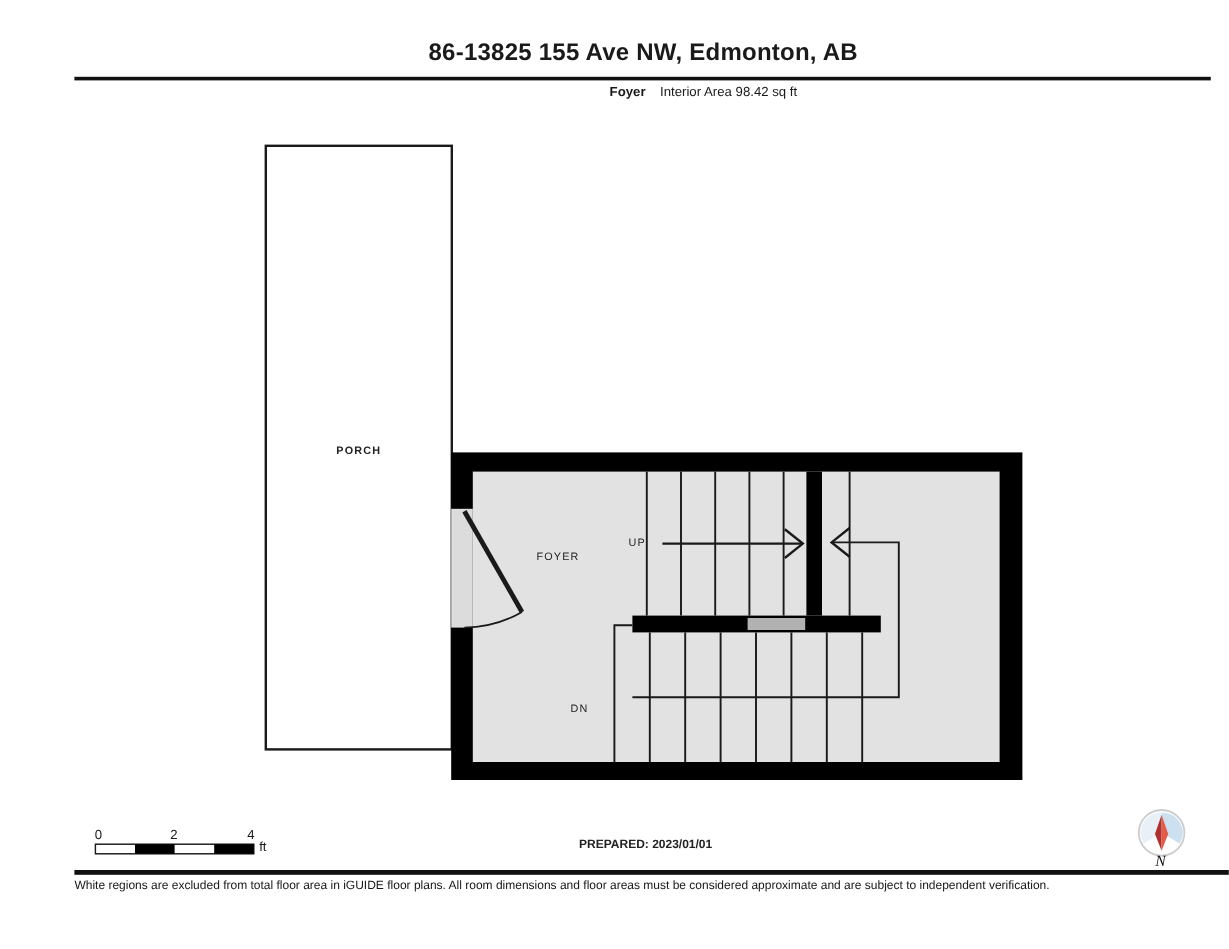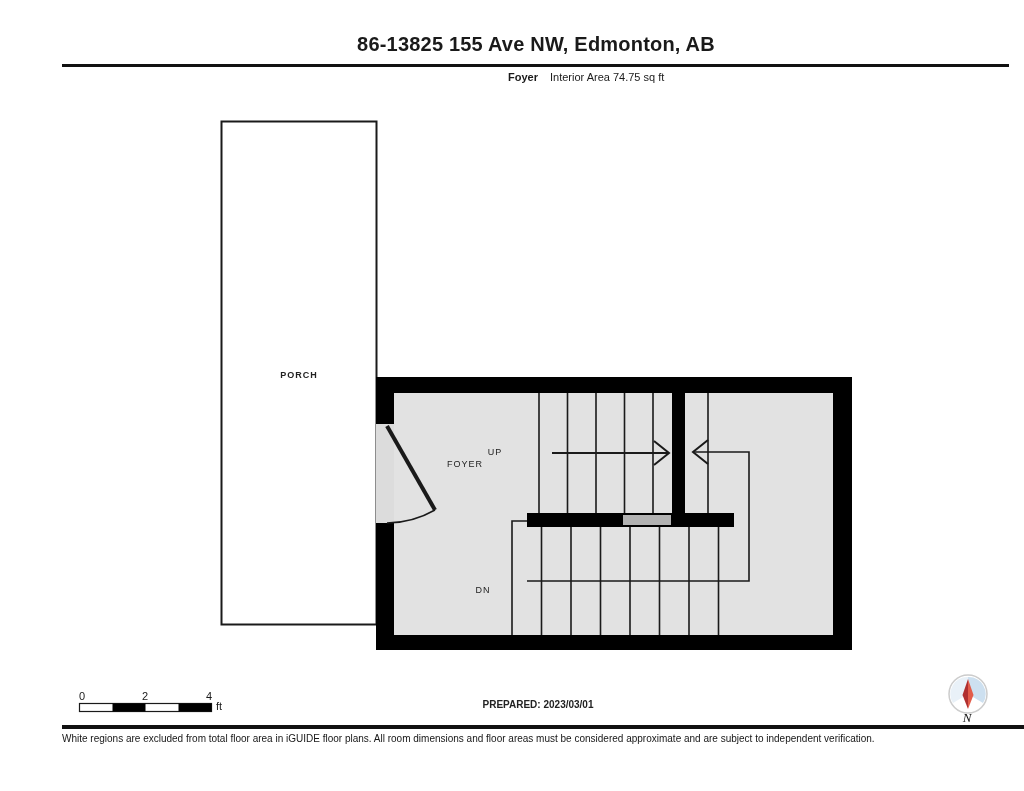--- a/index.html
+++ b/index.html
@@ -52,21 +52,21 @@
 </style>
 </head>
 <body>
 
 <div id="page">
 
   <div class="abs page-title">86-13825 155 Ave NW, Edmonton, AB</div>
   <div class="abs rule header-rule"></div>
   <div class="abs subtitle">
     <span class="room">Foyer</span>
-    <span class="area">Interior Area 74.75 sq ft</span>
+    <span class="area">Interior Area 98.42 sq ft</span>
   </div>
 
   <svg width="1024" height="791" viewBox="0 0 1024 791">
 
     <rect x="197.5" y="121.5" width="155" height="503" fill="#ffffff" stroke-width="2" stroke="#1a1a1a"></rect>
 
     <rect x="352" y="377" width="476" height="273" fill="#000000"></rect>
 
     <rect x="370" y="393" width="439" height="242" fill="#e2e2e2"></rect>
 
@@ -119,26 +119,26 @@
       <circle cx="944" cy="694" r="19" fill="#ffffff" stroke-width="1.5" stroke="#cccccc"></circle>
       <path d="M 944 677 A 17 17 0 0 1 959 703 L 944 694 Z" fill="#cde0f0"></path>
       <path d="M 944 677 A 17 17 0 0 0 929 703 L 944 694 Z" fill="#e9f1f8"></path>
       <polygon points="944,679 944,709 938.5,695" fill="#b03030"></polygon>
       <polygon points="944,679 949.5,695 944,709" fill="#e25c4a"></polygon>
     </g>
   </svg>
 
   <div class="abs plan-label center-xy" style="left:275px;top:375px;font-weight:bold;">PORCH</div>
   <div class="abs plan-label center-xy" style="left:441px;top:464px;">FOYER</div>
-  <div class="abs plan-label center-xy" style="left:471px;top:452px;">UP</div>
+  <div class="abs plan-label center-xy" style="left:507px;top:452px;">UP</div>
   <div class="abs plan-label center-xy" style="left:459px;top:590px;">DN</div>
 
   <div class="abs tick-label center-xy" style="left:58px;top:696px;">0</div>
   <div class="abs tick-label center-xy" style="left:121px;top:696px;">2</div>
   <div class="abs tick-label center-xy" style="left:185px;top:696px;">4</div>
   <div class="abs unit-label">ft</div>
 
-  <div class="abs prepared center-xy">PREPARED: 2023/03/01</div>
+  <div class="abs prepared center-xy">PREPARED: 2023/01/01</div>
   <div class="abs compass-n center-xy">N</div>
   <div class="abs rule footer-rule"></div>
   <div class="abs disclaimer">White regions are excluded from total floor area in iGUIDE floor plans. All room dimensions and floor areas must be considered approximate and are subject to independent verification.</div>
 
 </div>
 
 </body></html>

